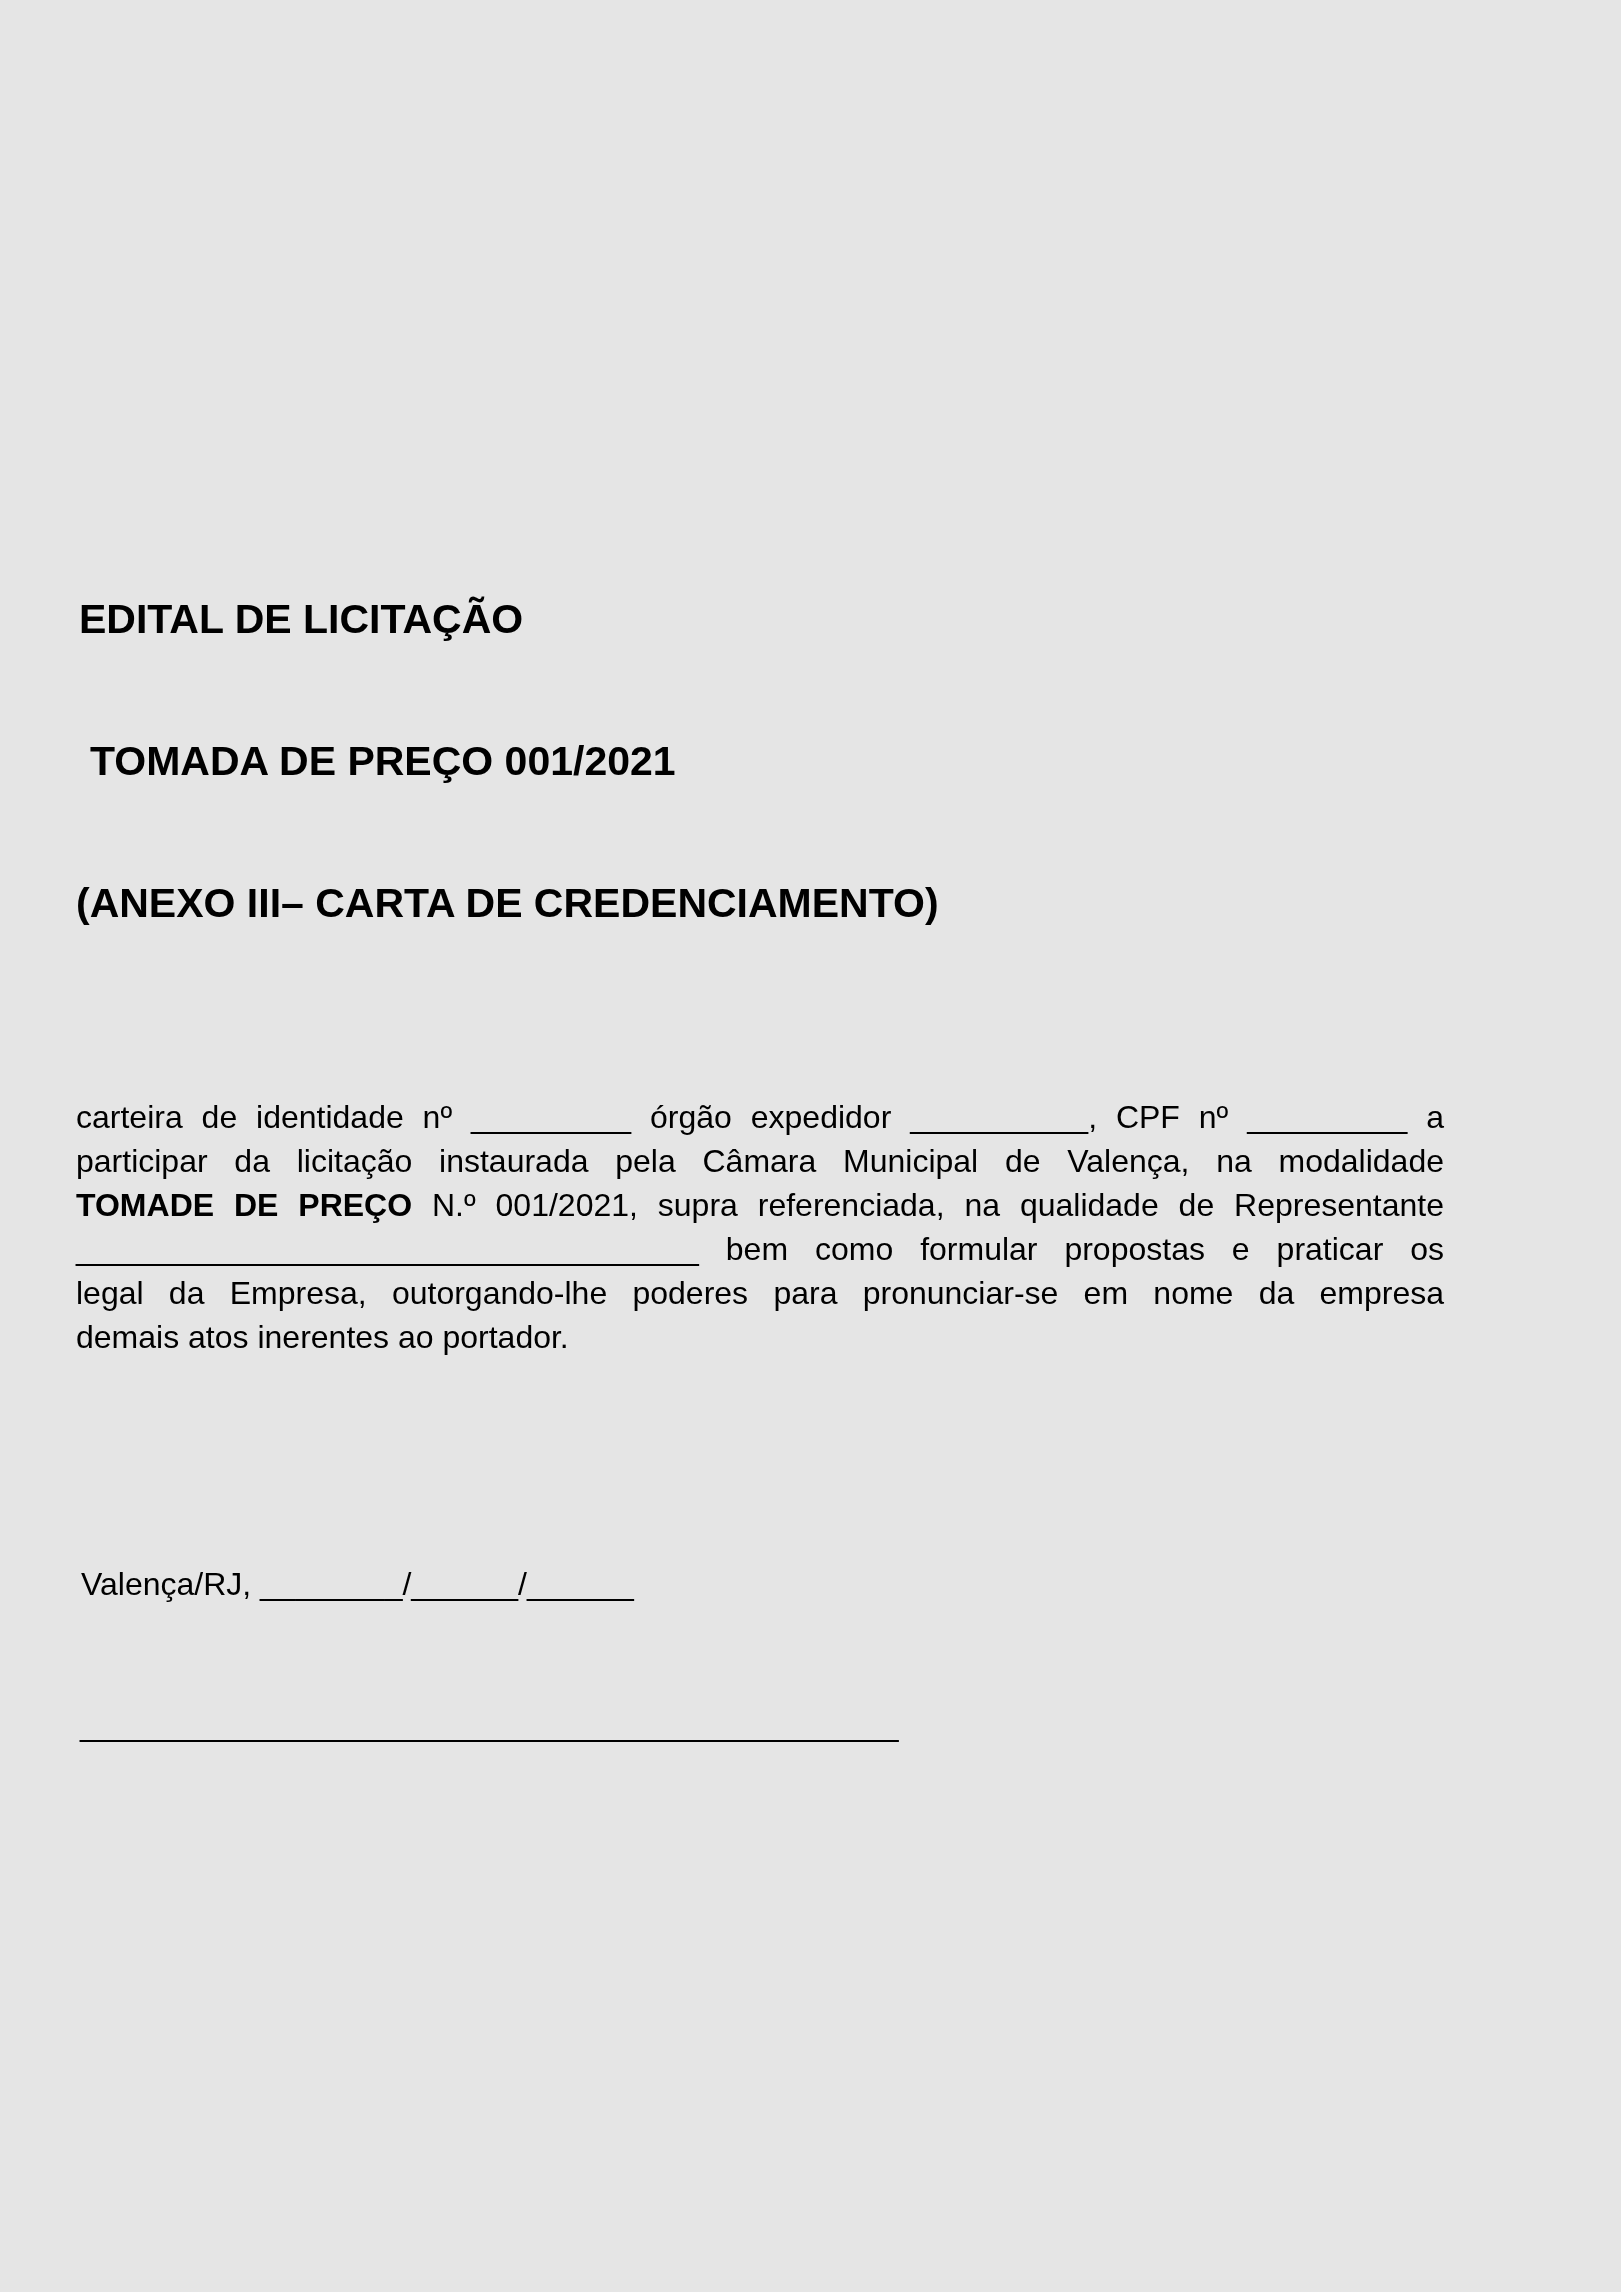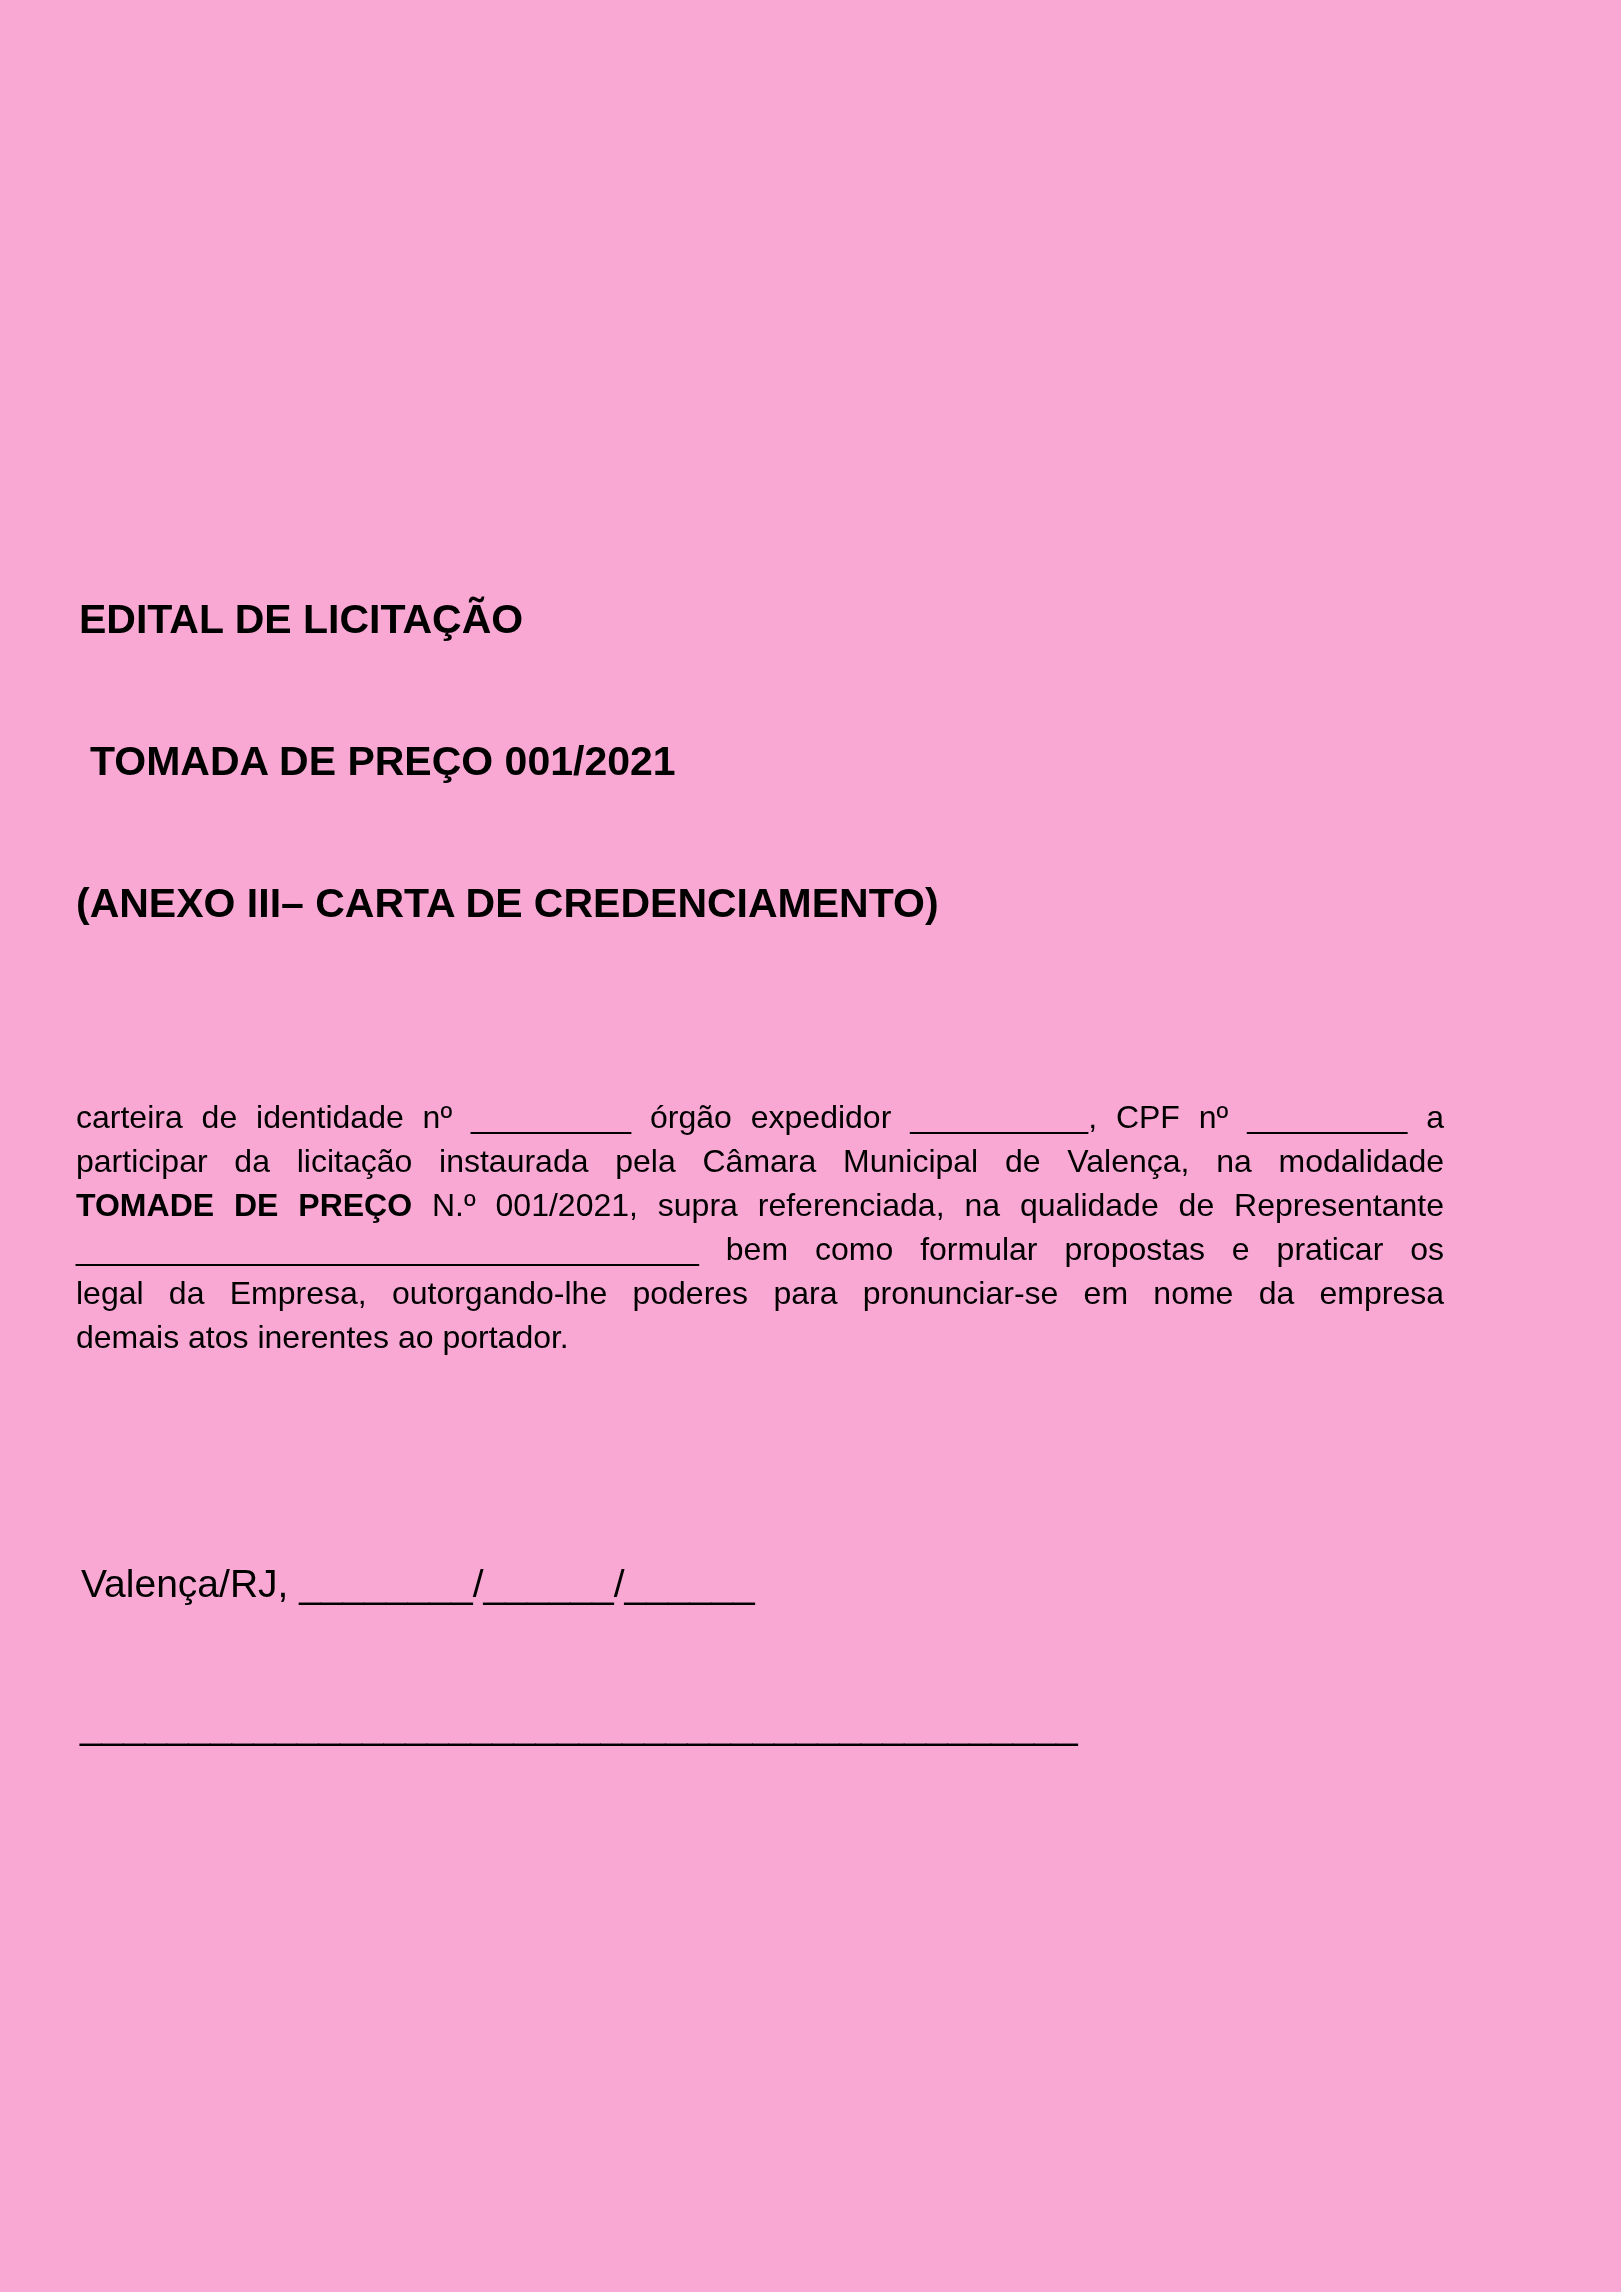--- a/index.html
+++ b/index.html
@@ -1,20 +1,20 @@
 <!DOCTYPE html>
 <html><head>
 <meta charset="utf-8">
 <style>
   html, body { margin: 0; padding: 0; background: #ffffff; }
   .page {
     position: relative;
     width: 1621px;
     height: 2293px;
-    background: #f9a8d4;
+    background: #e5e5e5;
     color: #000000;
     font-family: "Liberation Sans", sans-serif;
     overflow: hidden;
   }
   .heading {
     position: absolute;
     font-size: 41px;
     font-weight: bold;
     line-height: 1.2;
     white-space: pre;
@@ -33,21 +33,21 @@
   .paragraph .line {
     text-align: justify;
     text-align-last: justify;
     white-space: normal;
   }
   .paragraph .line.last {
     text-align-last: left;
   }
   .textline {
     position: absolute;
-    font-size: 39px;
+    font-size: 32px;
     line-height: 44px;
     white-space: pre;
   }
   #date-line       { left: 81px; top: 1562px; }
   #signature-rule  { left: 80px; top: 1703px; }
   #signature-label { left: 83px; top: 1773px; }
 </style>
 </head>
 <body>
 

